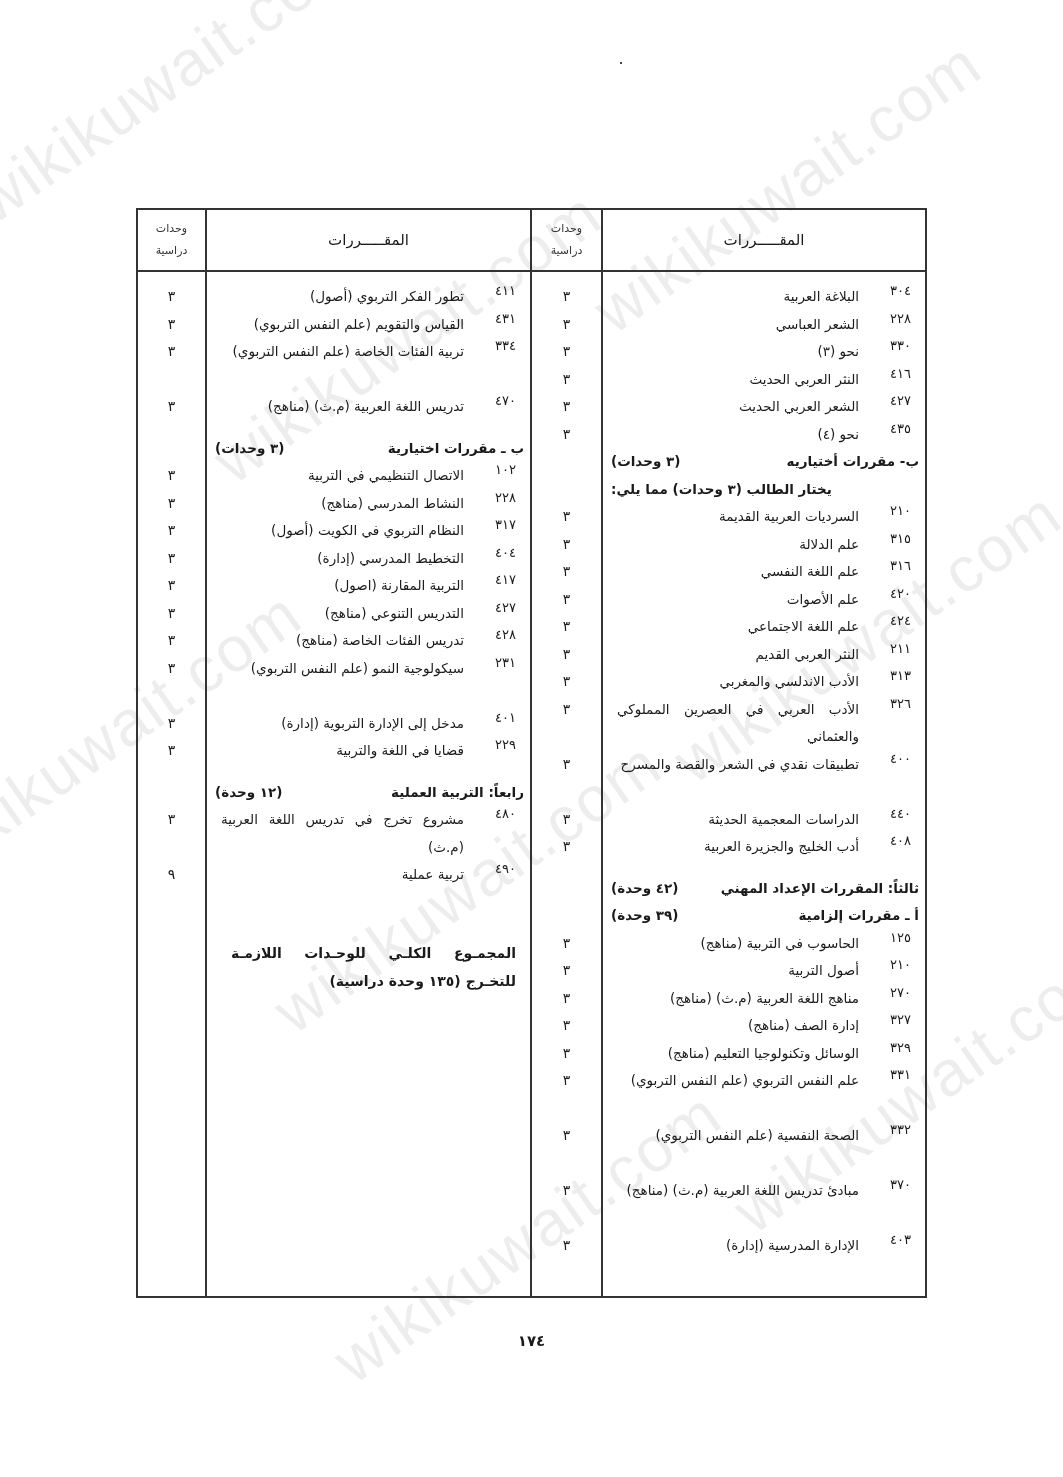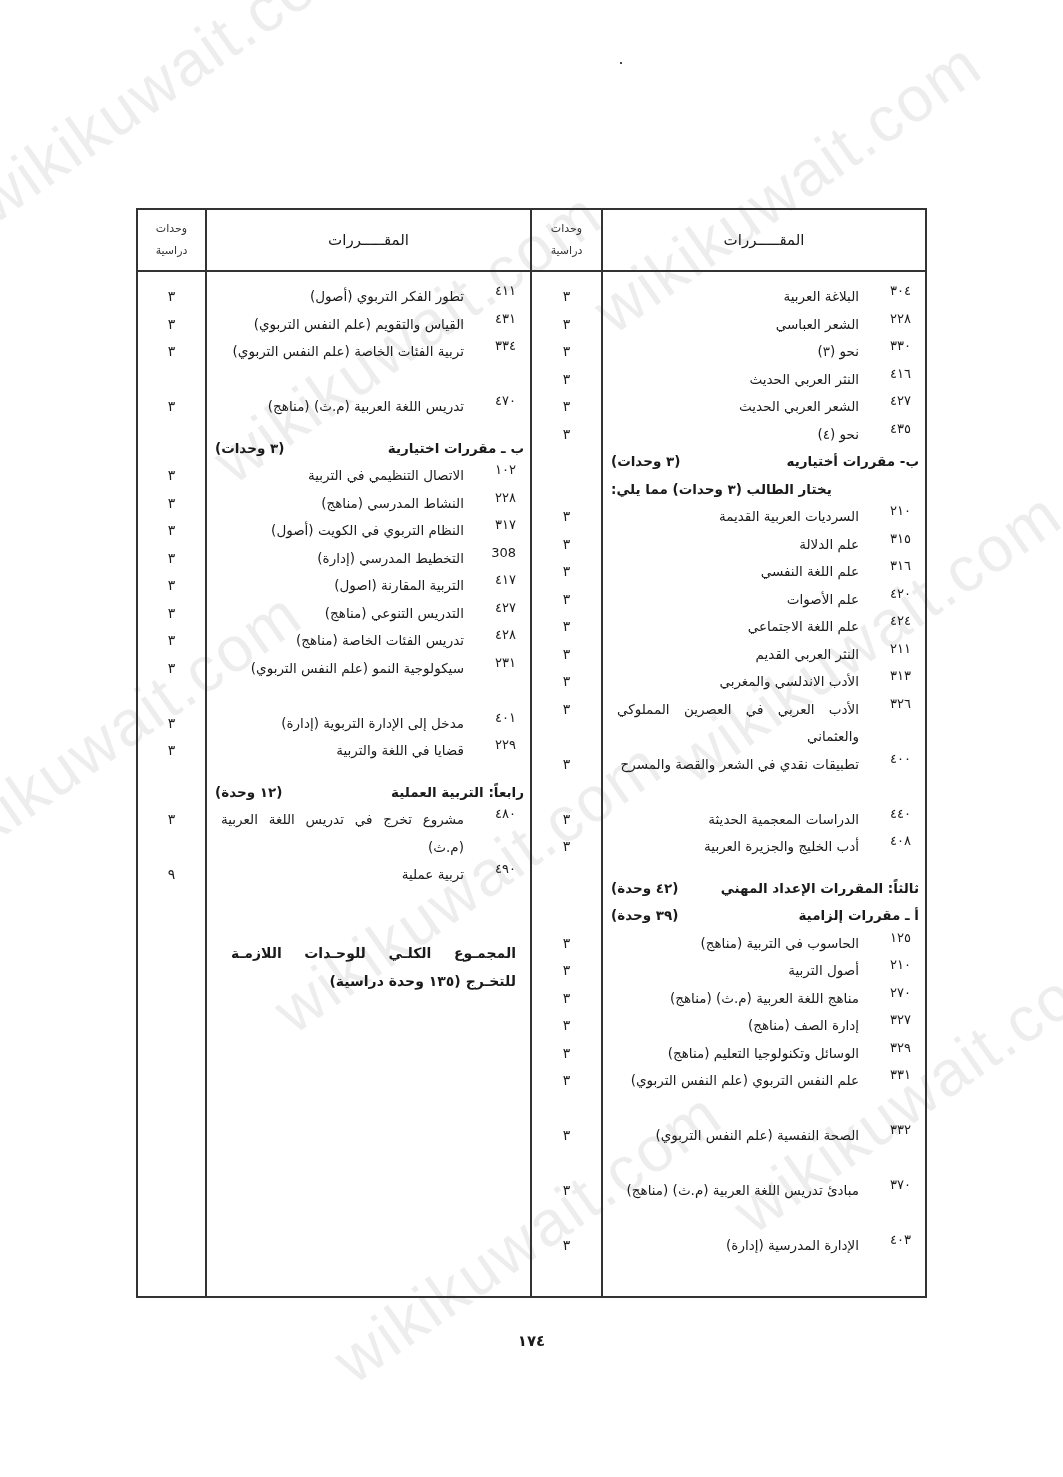--- a/index.html
+++ b/index.html
@@ -267,21 +267,21 @@
         </div>
       <div class="row">
           <span class="code">٢٢٨</span>
           <span class="name">النشاط المدرسي (مناهج)</span>
         </div>
       <div class="row">
           <span class="code">٣١٧</span>
           <span class="name">النظام التربوي في الكويت (أصول)</span>
         </div>
       <div class="row">
-          <span class="code">308</span>
+          <span class="code">٤٠٤</span>
           <span class="name">التخطيط المدرسي (إدارة)</span>
         </div>
       <div class="row">
           <span class="code">٤١٧</span>
           <span class="name">التربية المقارنة (اصول)</span>
         </div>
       <div class="row">
           <span class="code">٤٢٧</span>
           <span class="name">التدريس التنوعي (مناهج)</span>
         </div>

